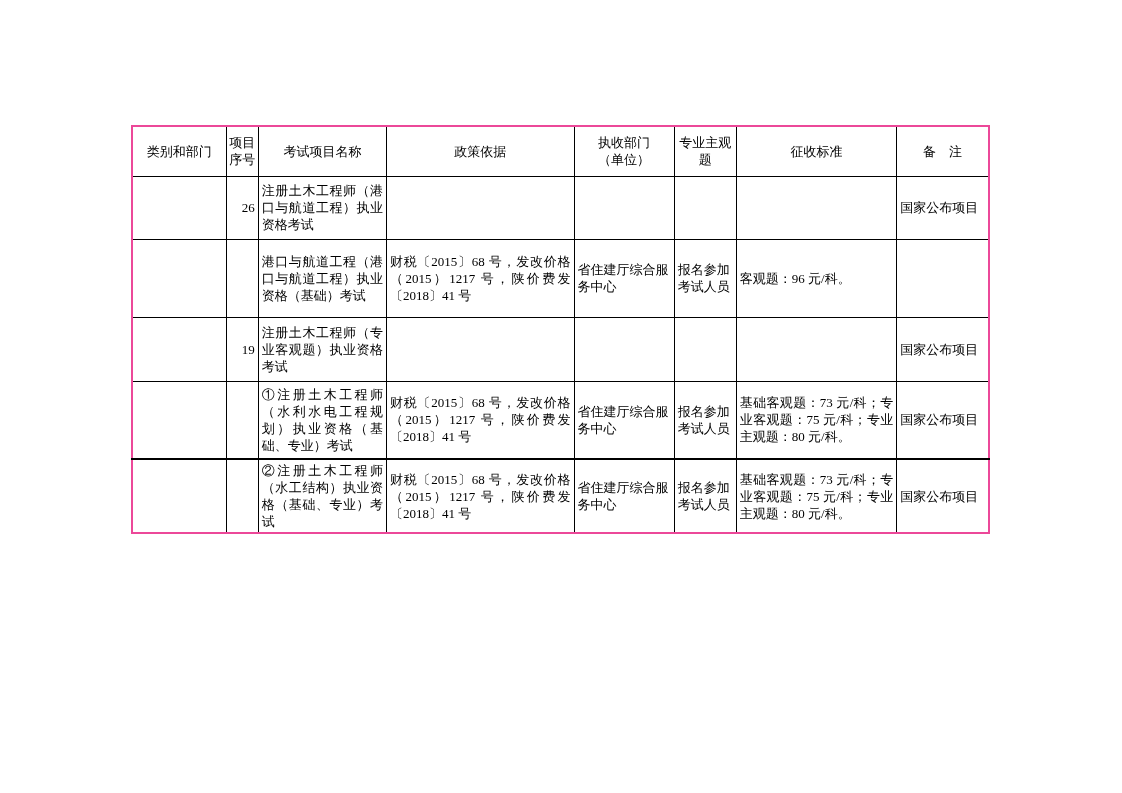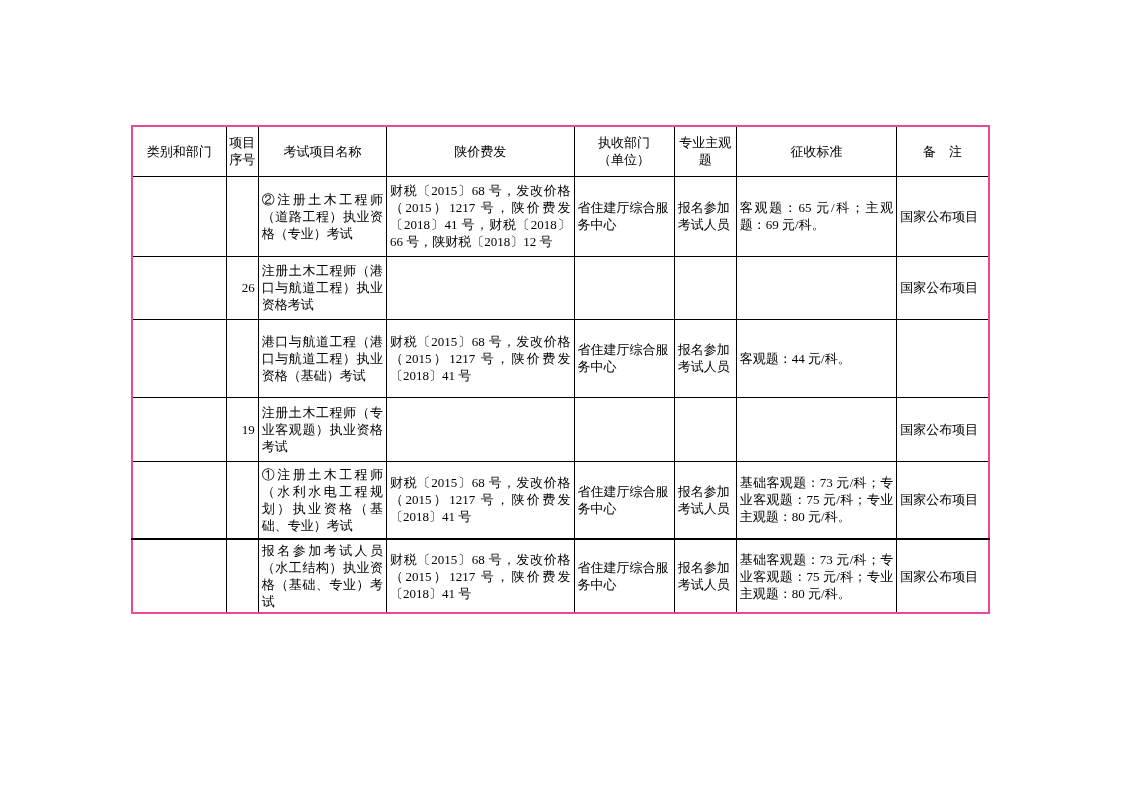--- a/index.html
+++ b/index.html
@@ -70,57 +70,47 @@
       <col style="width:62px">
       <col style="width:160px">
       <col style="width:92px">
     </colgroup>
     <thead>
       <tr style="height:50px">
         <th>类别和部门</th>
         <th>项目
 序号</th>
         <th>考试项目名称</th>
-        <th>陕价费发</th>
+        <th>政策依据</th>
         <th>执收部门
 （单位）</th>
         <th>专业主观题</th>
         <th>征收标准</th>
         <th>备　注</th>
       </tr>
     </thead>
     <tbody>
-      <tr style="height:80px">
-        <td class="c-category"></td>
-        <td class="c-no"></td>
-        <td class="c-name">②注册土木工程师（道路工程）执业资格（专业）考试</td>
-        <td class="c-policy">财税〔2015〕68 号，发改价格（2015）1217 号，陕价费发〔2018〕41 号，财税〔2018〕66 号，陕财税〔2018〕12 号</td>
-        <td class="c-dept">省住建厅综合服务中心</td>
-        <td class="c-target">报名参加考试人员</td>
-        <td class="c-standard">客观题：65 元/科；主观题：69 元/科。</td>
-        <td class="c-note">国家公布项目</td>
-      </tr>
       <tr style="height:63px">
         <td class="c-category"></td>
         <td class="c-no">26</td>
         <td class="c-name">注册土木工程师（港口与航道工程）执业资格考试</td>
         <td class="c-policy"></td>
         <td class="c-dept"></td>
         <td class="c-target"></td>
         <td class="c-standard"></td>
         <td class="c-note">国家公布项目</td>
       </tr>
       <tr style="height:78px">
         <td class="c-category"></td>
         <td class="c-no"></td>
         <td class="c-name">港口与航道工程（港口与航道工程）执业资格（基础）考试</td>
         <td class="c-policy">财税〔2015〕68 号，发改价格（2015）1217 号，陕价费发〔2018〕41 号</td>
         <td class="c-dept">省住建厅综合服务中心</td>
         <td class="c-target">报名参加考试人员</td>
-        <td class="c-standard">客观题：44 元/科。</td>
+        <td class="c-standard">客观题：96 元/科。</td>
         <td class="c-note"></td>
       </tr>
       <tr style="height:64px">
         <td class="c-category"></td>
         <td class="c-no">19</td>
         <td class="c-name">注册土木工程师（专业客观题）执业资格考试</td>
         <td class="c-policy"></td>
         <td class="c-dept"></td>
         <td class="c-target"></td>
         <td class="c-standard"></td>
@@ -132,21 +122,21 @@
         <td class="c-name">①注册土木工程师（水利水电工程规划）执业资格（基础、专业）考试</td>
         <td class="c-policy">财税〔2015〕68 号，发改价格（2015）1217 号，陕价费发〔2018〕41 号</td>
         <td class="c-dept">省住建厅综合服务中心</td>
         <td class="c-target">报名参加考试人员</td>
         <td class="c-standard">基础客观题：73 元/科；专业客观题：75 元/科；专业主观题：80 元/科。</td>
         <td class="c-note">国家公布项目</td>
       </tr>
       <tr class="page-break" style="height:73px">
         <td class="c-category"></td>
         <td class="c-no"></td>
-        <td class="c-name">报名参加考试人员（水工结构）执业资格（基础、专业）考试</td>
+        <td class="c-name">②注册土木工程师（水工结构）执业资格（基础、专业）考试</td>
         <td class="c-policy">财税〔2015〕68 号，发改价格（2015）1217 号，陕价费发〔2018〕41 号</td>
         <td class="c-dept">省住建厅综合服务中心</td>
         <td class="c-target">报名参加考试人员</td>
         <td class="c-standard">基础客观题：73 元/科；专业客观题：75 元/科；专业主观题：80 元/科。</td>
         <td class="c-note">国家公布项目</td>
       </tr>
     </tbody>
   </table>
 </div>
 

